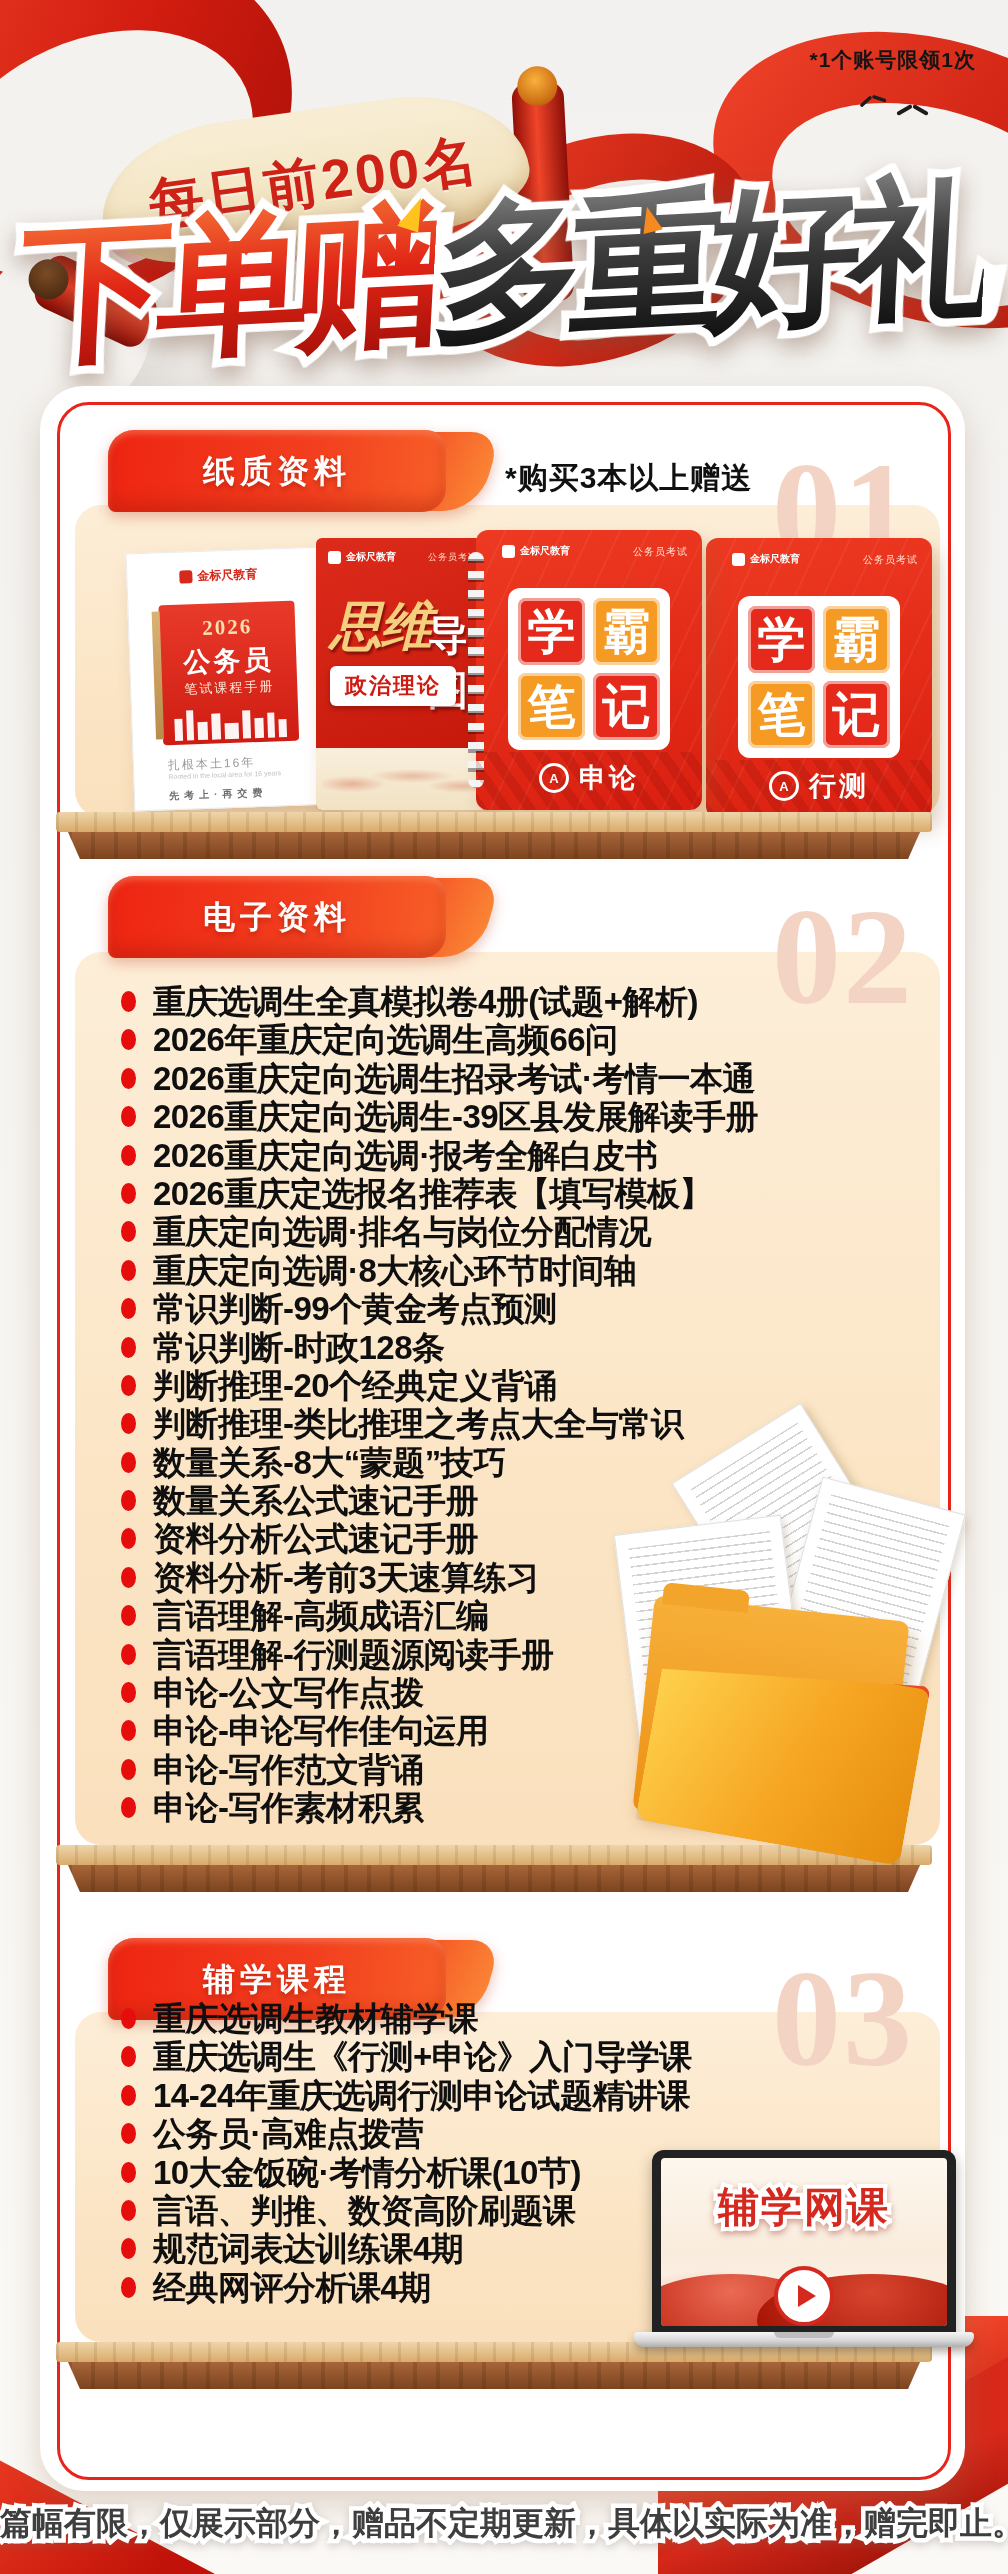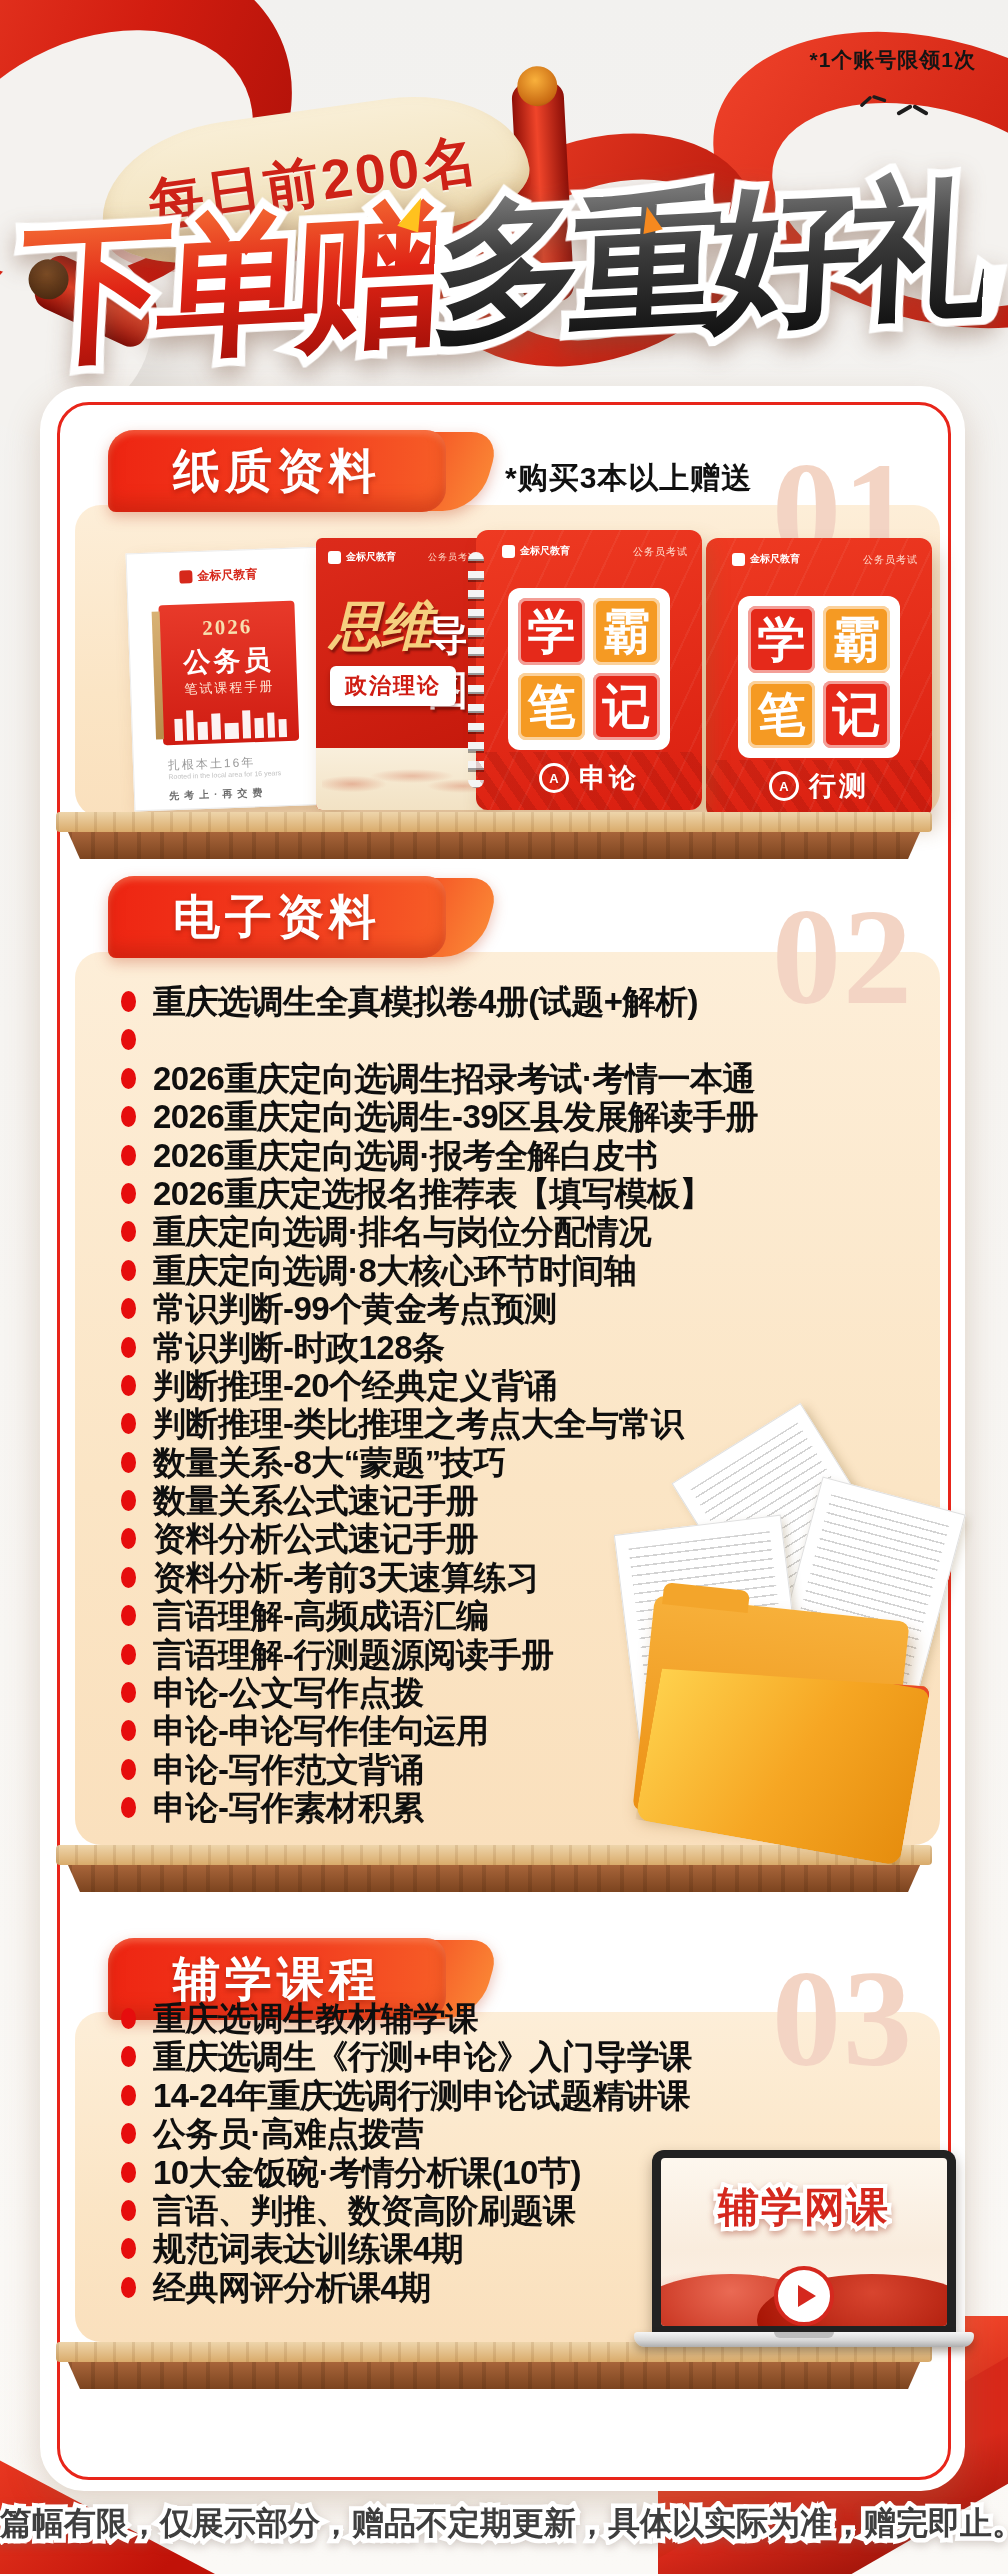--- a/index.html
+++ b/index.html
@@ -94,21 +94,21 @@
   .sec-header{position:absolute;left:108px;width:338px;height:82px;z-index:9;
     filter:drop-shadow(0 5px 7px rgba(185,45,12,.3));}
   .hdr1{top:430px;} .hdr2{top:876px;} .hdr3{top:1938px;}
   .sec-header .fold{position:absolute;right:-44px;top:2px;height:96%;width:130px;
     background:linear-gradient(100deg,#f23d1e 10%,#fa8334 95%);transform:skewX(-16deg);
     border-radius:12px 30px 36px 12px;}
   .sec-header .band{position:absolute;inset:0;
     background:linear-gradient(95deg,#ee2512 0%,#f23f1f 60%,#f75f27 100%);
     border-radius:26px 20px 24px 8px;
     box-shadow:inset 0 -10px 16px rgba(160,25,8,.35), inset 0 4px 6px rgba(255,160,120,.45);}
-  .sec-title{position:absolute;inset:0;color:#fff;font-size:47px;font-weight:800;
+  .sec-title{position:absolute;inset:0;color:#fff;font-size:32px;font-weight:800;
     letter-spacing:5px;line-height:82px;text-align:center;
     text-shadow:0 3px 5px rgba(140,20,5,.45);}
   .panel{position:absolute;left:75px;width:865px;z-index:7;
     background:linear-gradient(180deg,#fdeed8 0%,#fbe5c5 60%,#fae0bd 100%);
     border-radius:26px;}
   .panel1{top:505px;height:312px;}
   .panel2{top:952px;height:893px;}
   .panel3{top:2012px;height:330px;}
   .purchase-note{position:absolute;left:505px;top:458px;z-index:9;font-size:30px;font-weight:600;
     color:#101010;letter-spacing:1px;}
@@ -411,20 +411,21 @@
 
   <ul class="gift-list list2">
 
       <li>
         <span class="bullet"></span>
         <span class="item-text">重庆选调生全真模拟卷4册(试题+解析)</span>
       </li>
 
       <li>
         <span class="bullet"></span>
+        <span class="item-text">2026年重庆定向选调生高频66问</span>
       </li>
 
       <li>
         <span class="bullet"></span>
         <span class="item-text">2026重庆定向选调生招录考试·考情一本通</span>
       </li>
 
       <li>
         <span class="bullet"></span>
         <span class="item-text">2026重庆定向选调生-39区县发展解读手册</span>

